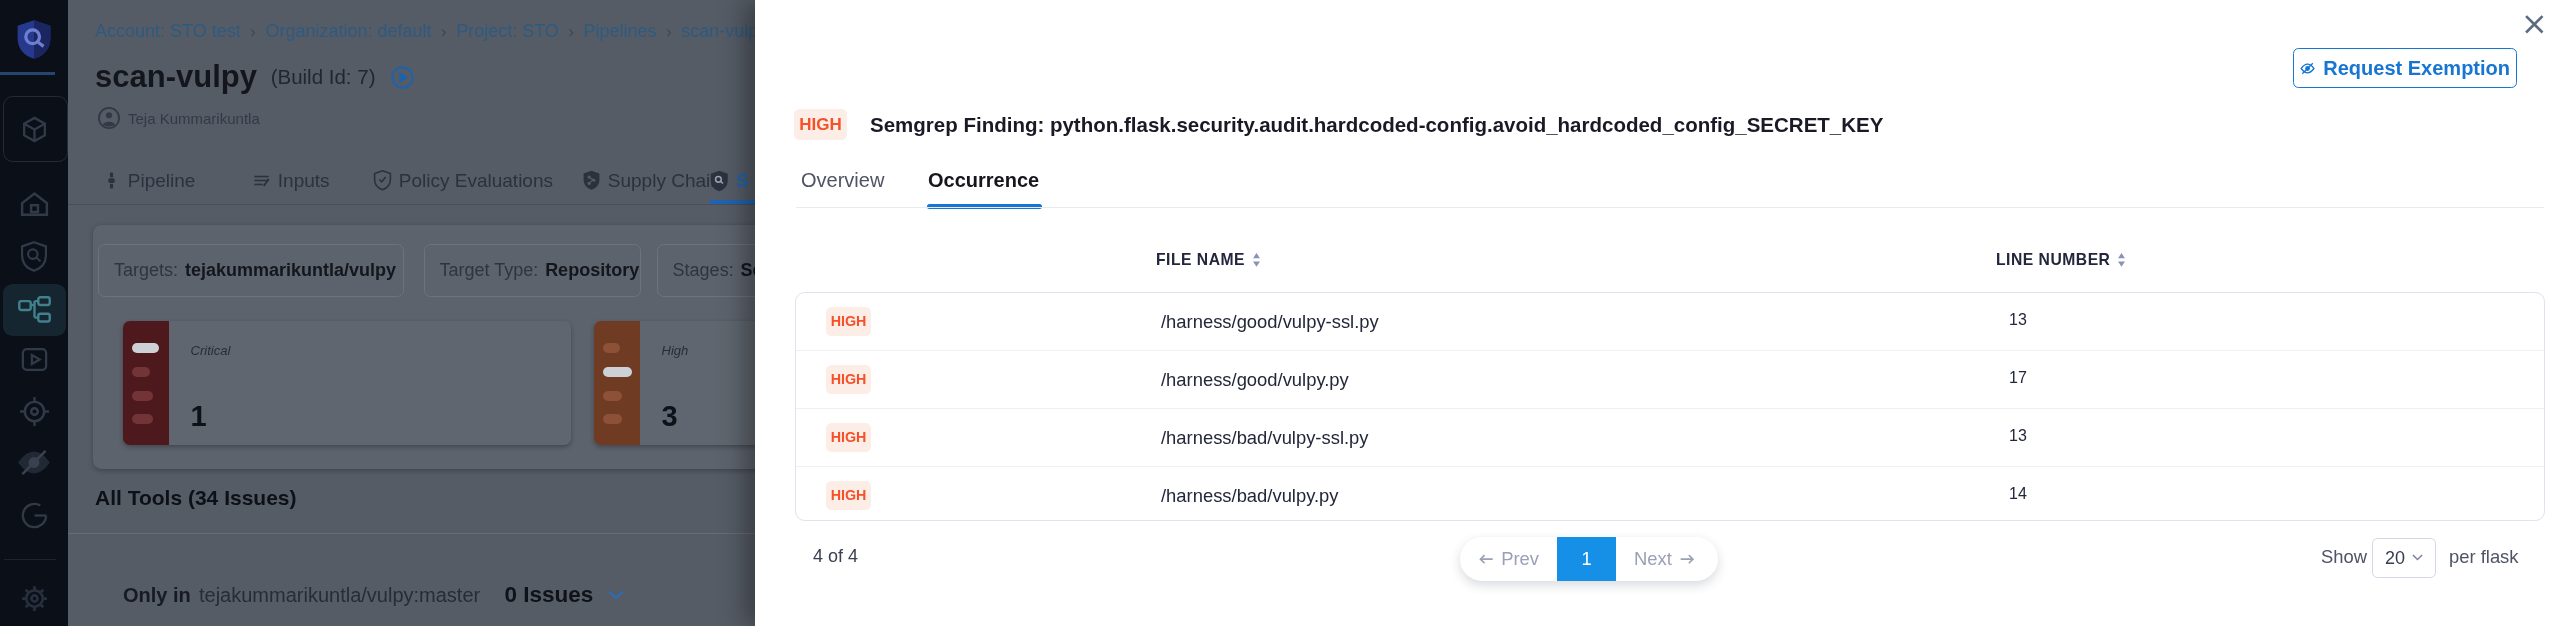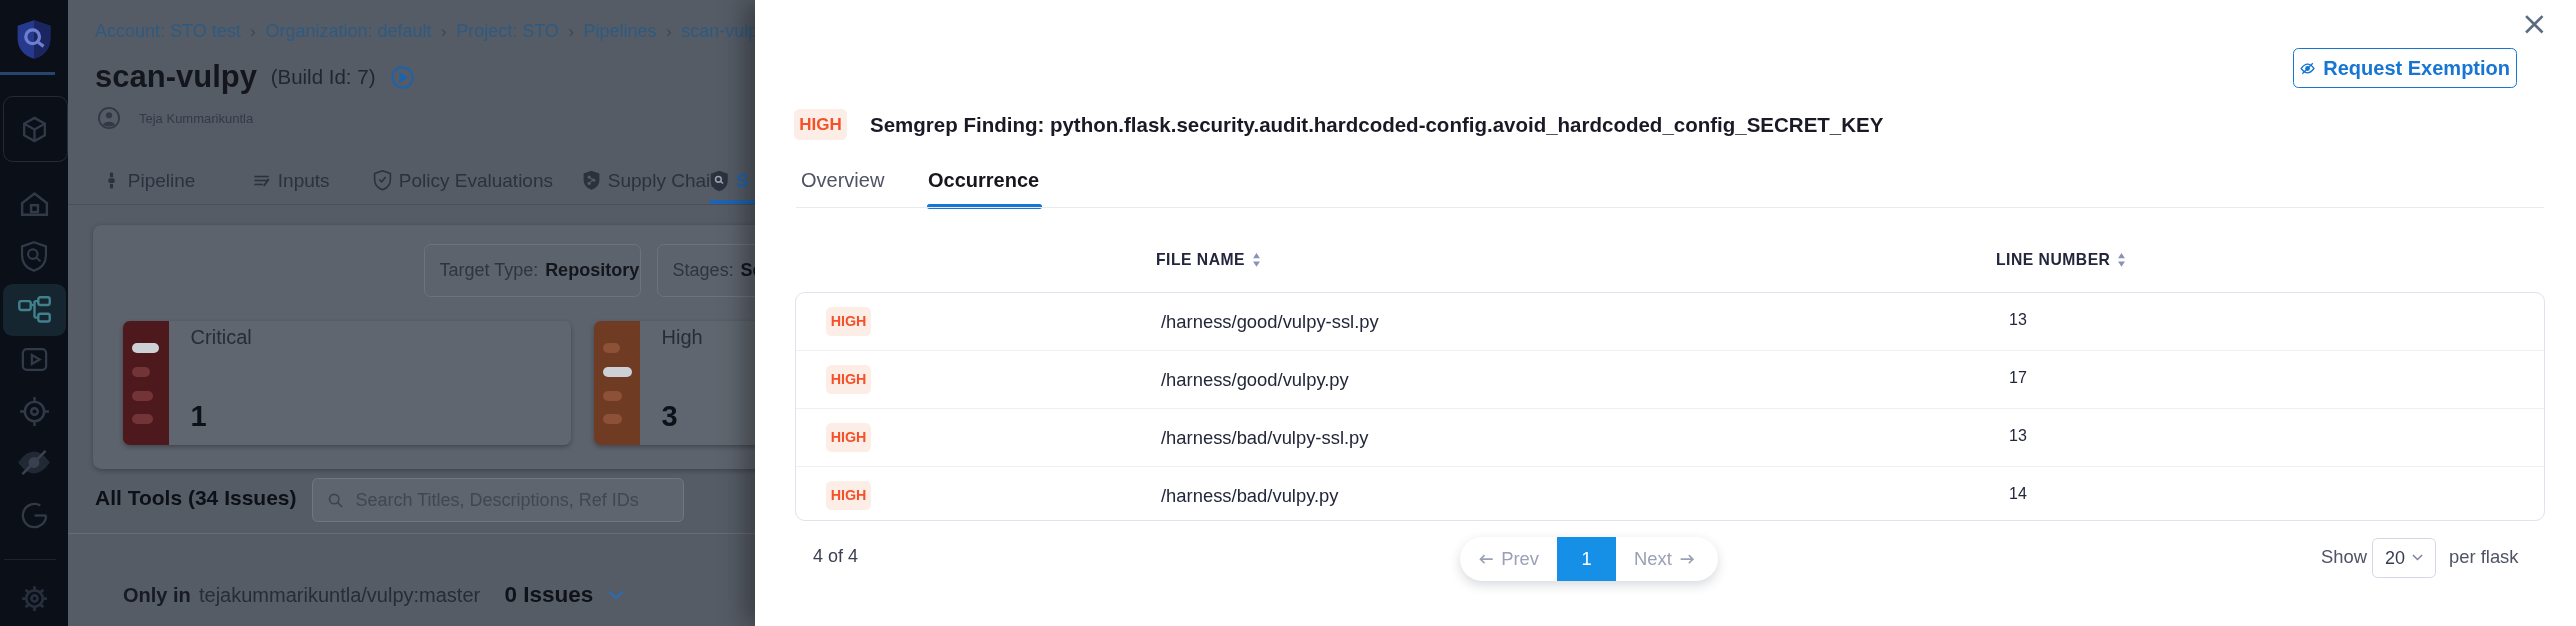--- a/index.html
+++ b/index.html
@@ -17,35 +17,35 @@
   .side-div2{position:absolute;left:4.1px;width:52px;height:1.4px;background:#1d2430;top:559px;}
 
   
   .content{position:absolute;left:68px;top:0;width:1161px;height:627px;}
   .crumbs{position:absolute;left:27px;top:20.5px;font-size:18px;color:#2e5a80;display:flex;gap:9.6px;align-items:center;white-space:nowrap;}
   .crumb{cursor:pointer;}
   .crumb-sep{color:#3e4551;font-size:16.4px;}
   .page-title-row{position:absolute;left:27px;top:59px;display:flex;align-items:center;gap:13.7px;}
   .page-title{font-size:31px;font-weight:bold;color:#14161e;}
   .build-id{font-size:20.5px;color:#23262f;}
-  .user-row{position:absolute;left:30px;top:107px;display:flex;align-items:center;gap:19px;color:#333947;font-size:13px;}
+  .user-row{position:absolute;left:30px;top:107px;display:flex;align-items:center;gap:8px;color:#333947;font-size:15px;}
 
   .tabbar{position:absolute;left:0;top:164px;width:956px;height:40px;border-bottom:1.4px solid #494f5a;}
   .tab{position:absolute;top:5.5px;display:flex;align-items:center;gap:6.8px;font-size:19px;color:#2b313d;white-space:nowrap;cursor:pointer;}
   .tab.active{color:#1f64b0;font-weight:bold;}
   .tab-underline{position:absolute;left:641px;top:36px;width:82px;height:4.1px;background:#1f64b0;border-radius:2px;}
 
   .panel-card{position:absolute;left:24.6px;top:225px;width:888px;height:244px;background:#5d636d;border-radius:8.2px;box-shadow:0 1.4px 5.5px rgba(0,0,0,0.25);}
   .chip{position:absolute;top:19px;height:53px;border:1.4px solid #6d737d;border-radius:6.8px;display:flex;align-items:center;gap:6.8px;padding:0 15px;box-sizing:border-box;font-size:18px;color:#2e3440;white-space:nowrap;overflow:hidden;cursor:pointer;}
   .chip b{color:#13161d;}
   .chip .sp{flex:1;}
   .sev-card{position:absolute;top:96px;height:124px;background:#60666f;border-radius:6.8px;box-shadow:0 2px 5.5px rgba(0,0,0,0.3);overflow:hidden;cursor:pointer;}
   .sev-strip{position:absolute;left:0;top:0;width:46px;height:124px;}
   .sev-strip .bar{position:absolute;left:9.6px;height:10.2px;border-radius:5.5px;}
-  .sev-label{position:absolute;left:68px;top:5px;font-size:20px;color:#272c37;}
+  .sev-label{position:absolute;left:68px;top:22px;font-size:13px;color:#272c37;font-style:italic;}
   .sev-count{position:absolute;left:68px;top:79px;font-size:29px;font-weight:bold;color:#0e1118;}
 
   .tools-title{position:absolute;left:27px;top:486px;font-size:21px;font-weight:bold;color:#0e1017;}
   .search-box{position:absolute;left:244px;top:478px;width:372px;height:44px;background:#5f656f;border:1.4px solid #71777f;border-radius:5.5px;display:flex;align-items:center;gap:9.6px;padding:0 13.7px;box-sizing:border-box;}
   .search-box input{background:transparent;border:none;outline:none;font-size:18px;color:#d7dade;width:100%;font-family:"Liberation Sans",sans-serif;}
   .search-box input::placeholder{color:#40474f;}
   .h-div{position:absolute;left:0;top:533px;width:956px;height:1.4px;background:#666c78;}
   .baseline-row{position:absolute;left:55px;top:582px;display:flex;align-items:center;gap:8.2px;white-space:nowrap;}
   .baseline-row .b1{font-size:20px;font-weight:bold;color:#171a23;}
   .baseline-row .b2{font-size:20px;color:#262c38;}
@@ -239,20 +239,28 @@
             <path d="M12 1l10 3.5V12c0 7-4 11-10 13C6 23 2 19 2 12V4.5z"></path>
             <circle cx="11" cy="11" r="3.4" fill="none" stroke="#9aa2b0" stroke-width="1.8"></circle>
             <line x1="13.5" y1="13.5" x2="16.5" y2="16" stroke="#9aa2b0" stroke-width="1.8"></line>
           </svg>
         <span>S</span>
       </div>
       <div class="tab-underline"></div>
     </div>
 
     <div class="panel-card">
+      <div class="chip" style="left:5.5px;width:306px;">
+        <span>Targets:</span>
+          <b>tejakummarikuntla/vulpy</b>
+          <span class="sp"></span>
+        <svg width="13.7" height="9" viewBox="0 0 12 8" fill="none" stroke="#454b57" stroke-width="1.6">
+            <path d="M1 1l5 5 5-5"></path>
+          </svg>
+      </div>
       <div class="chip" style="left:331px;width:217px;">
         <span>Target Type:</span>
           <b>Repository</b>
           <span class="sp"></span>
         <svg width="13.7" height="9" viewBox="0 0 12 8" fill="none" stroke="#454b57" stroke-width="1.6">
             <path d="M1 1l5 5 5-5"></path>
           </svg>
       </div>
       <div class="chip" style="left:564px;width:205px;">
         <span>Stages:</span>
@@ -276,27 +284,20 @@
           <div class="bar" style="top:46px;width:29px;background:#cdd0d5;"></div>
           <div class="bar" style="top:70px;width:19px;background:#8c5136;"></div>
           <div class="bar" style="top:93px;width:19px;background:#8c5136;"></div>
         </div>
         <div class="sev-label">High</div>
         <div class="sev-count">3</div>
       </div>
     </div>
 
     <div class="tools-title">All Tools (34 Issues)</div>
-    <div class="search-box">
-      <svg width="19" height="19" viewBox="0 0 24 24" fill="none" stroke="#3c434b" stroke-width="2.2">
-          <circle cx="10" cy="10" r="6.5"></circle>
-          <line x1="15" y1="15" x2="21" y2="21"></line>
-        </svg>
-      <input type="text" placeholder="Search Titles, Descriptions, Ref IDs" style="">
-    </div>
     <div class="h-div"></div>
 
     <div class="baseline-row">
       <span class="b1">Only in</span>
       <span class="b2">tejakummarikuntla/vulpy:master</span>
       <span class="b3">0 Issues</span>
       <svg width="18" height="11" viewBox="0 0 12 8" fill="none" stroke="#2b6cb4" stroke-width="1.6" style="margin-left:5.5px;">
           <path d="M1 1l5 5 5-5"></path>
         </svg>
     </div>

